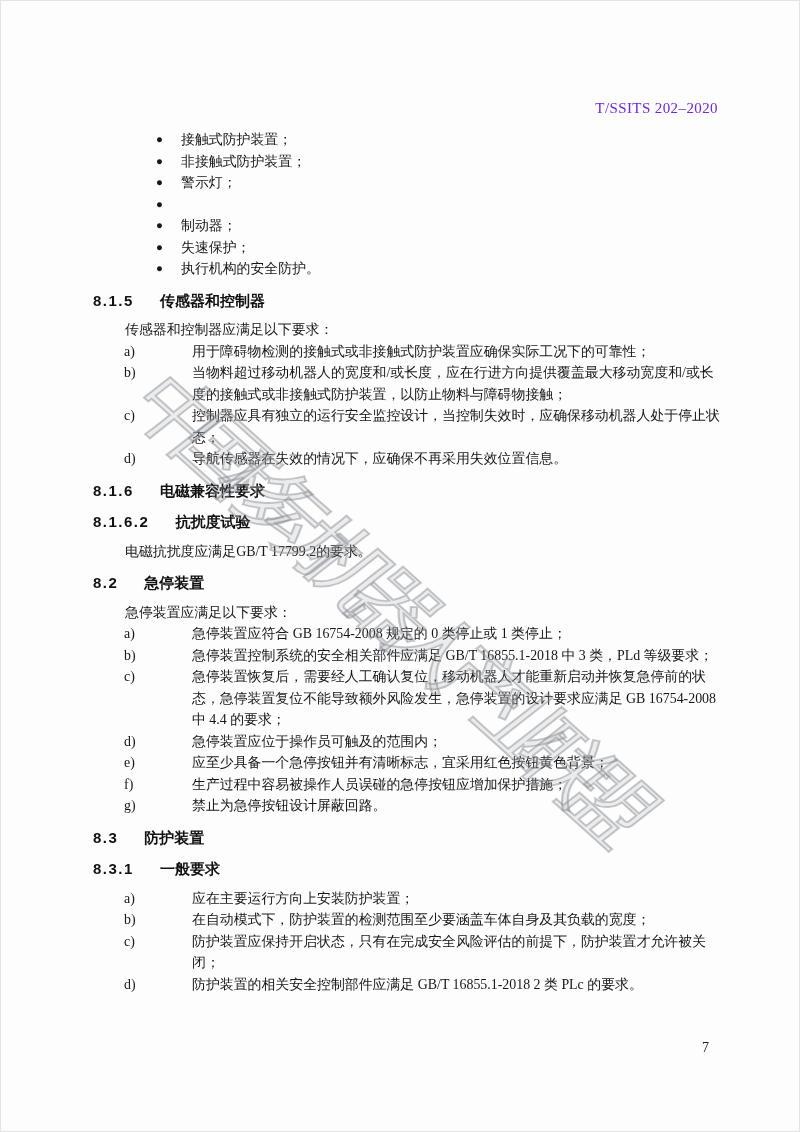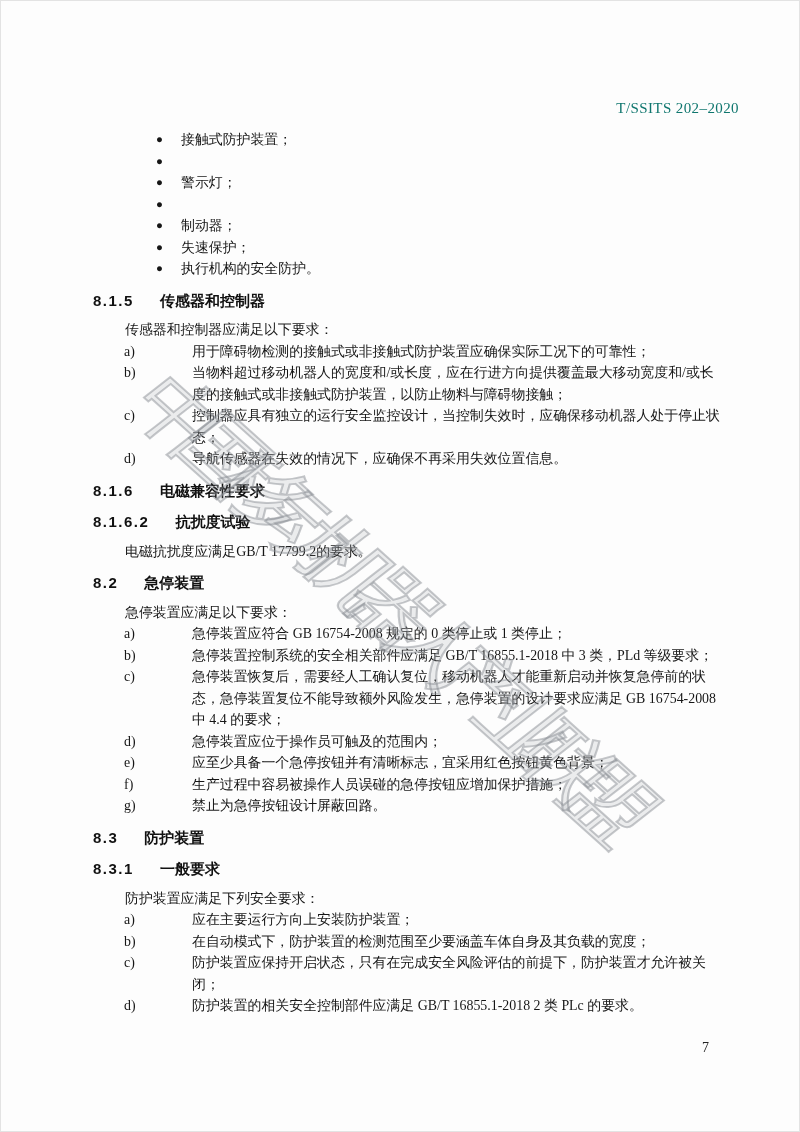--- a/index.html
+++ b/index.html
@@ -3,22 +3,22 @@
 <meta charset="utf-8">
 <style>
   html,body { margin:0; padding:0; background:#ffffff; }
   .page {
     position:relative; width:800px; height:1132px; margin:0 auto;
     background:#fdfdfd; box-sizing:border-box; border:1px solid #e3e3e3;
     font-family:"Liberation Serif","DejaVu Serif",serif; color:#161616;
     overflow:hidden;
   }
   .doc-header {
-    position:absolute; top:99px; right:60px;
-    font-size:15px; letter-spacing:0.4px; color:#0f766e; white-space:nowrap;
+    position:absolute; top:99px; right:81px;
+    font-size:15px; letter-spacing:0.4px; color:#6d28d9; white-space:nowrap;
   }
   .content {
     position:absolute; top:0; left:0; width:800px; box-sizing:border-box;
     padding:128px 76px 0 92px;
     font-size:13.9px; line-height:21.5px;
   }
   .bullet-item { display:flex; }
   .bullet-item .marker { flex:none; width:25px; margin-left:63px; font-size:11.5px; line-height:21.5px; }
   .bullet-item .text { flex:1; }
   .sec-heading {
@@ -54,20 +54,21 @@
 
   <div class="content">
 
     <div>
       <div class="bullet-item">
         <span class="marker">●</span>
         <span class="text">接触式防护装置；</span>
       </div>
       <div class="bullet-item">
         <span class="marker">●</span>
+        <span class="text">非接触式防护装置；</span>
       </div>
       <div class="bullet-item">
         <span class="marker">●</span>
         <span class="text">警示灯；</span>
       </div>
       <div class="bullet-item">
         <span class="marker">●</span>
       </div>
       <div class="bullet-item">
         <span class="marker">●</span>
@@ -157,21 +158,20 @@
 
     <div class="sec-heading">
       <span class="num">8.3</span>
       <span class="ttl">防护装置</span>
     </div>
 
     <div class="sec-heading">
       <span class="num">8.3.1</span>
       <span class="ttl">一般要求</span>
     </div>
-    <div class="para">防护装置应满足下列安全要求：</div>
     <div>
       <div class="abc-item">
         <span class="marker">a)</span>
         <span class="text">应在主要运行方向上安装防护装置；</span>
       </div>
       <div class="abc-item">
         <span class="marker">b)</span>
         <span class="text">在自动模式下，防护装置的检测范围至少要涵盖车体自身及其负载的宽度；</span>
       </div>
       <div class="abc-item">

